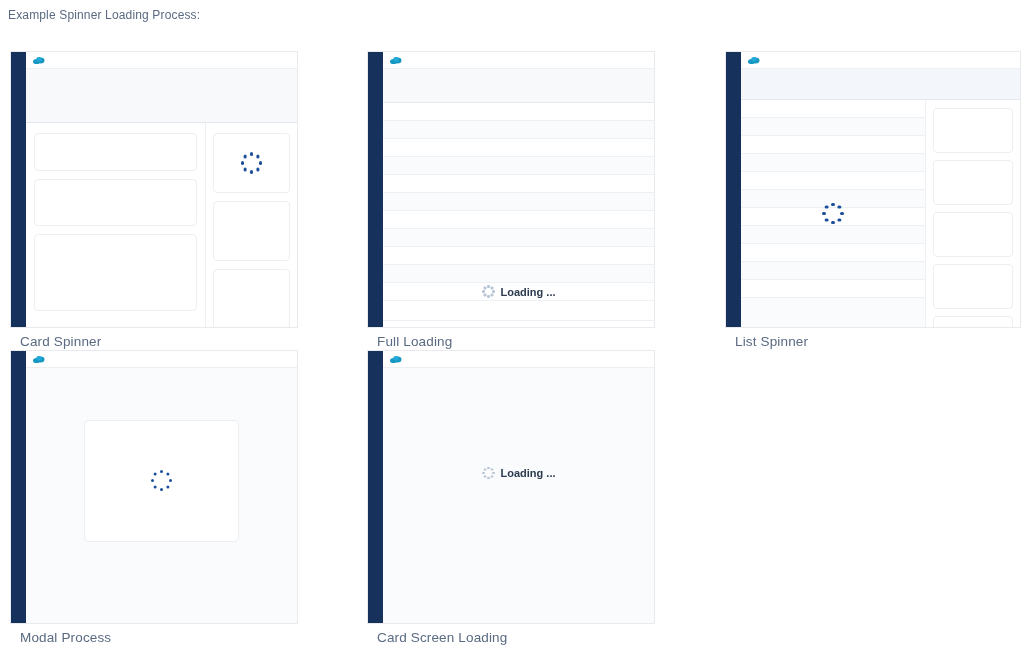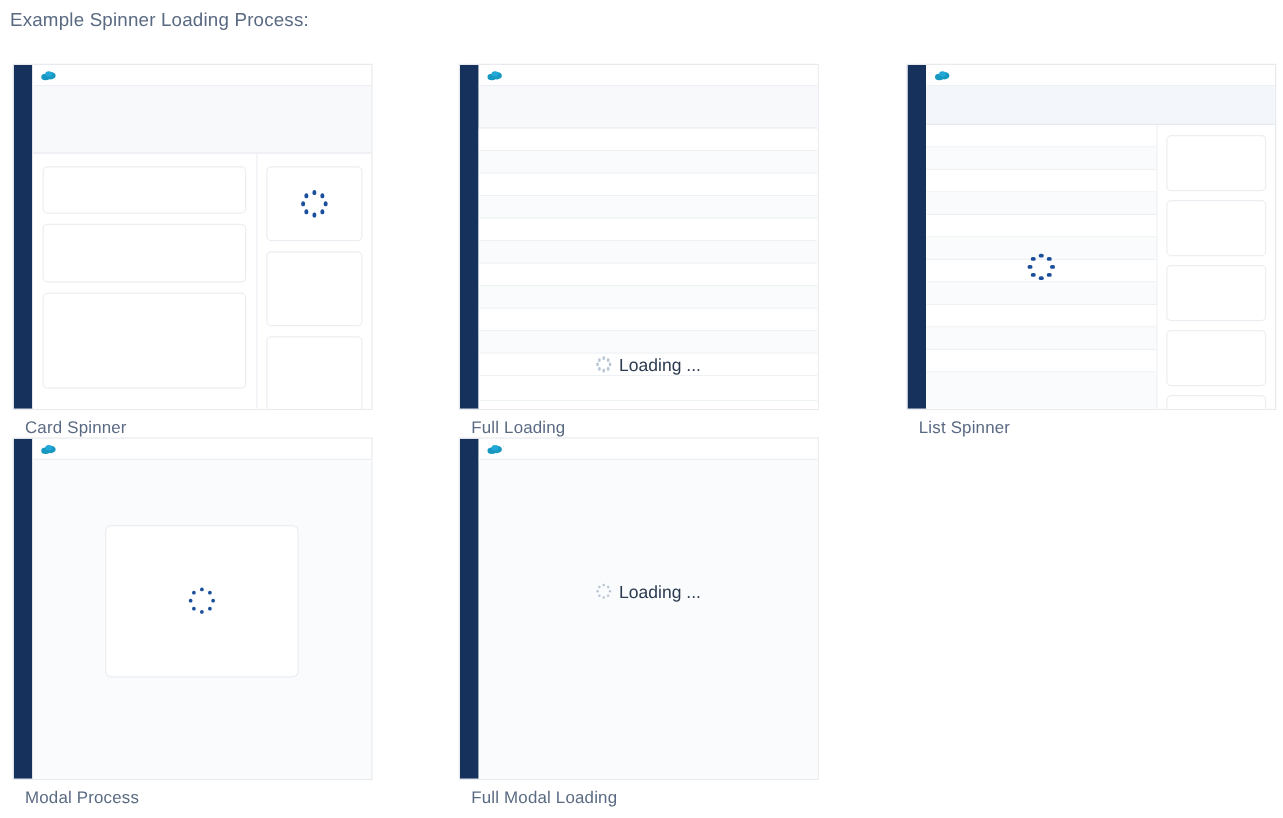--- a/index.html
+++ b/index.html
@@ -15,21 +15,21 @@
     width: 1026px;
     height: 654px;
     background: #ffffff;
   }
 
   
   .page-heading {
     position: absolute;
     left: 8px;
     top: 8px;
-    font-size: 15px;
+    font-size: 12px;
     color: #5a6a82;
     letter-spacing: .15px;
     white-space: nowrap;
   }
 
   
   .tiles { position: absolute; left: 0; top: 0; width: 1026px; height: 654px; }
 
   .tile { position: absolute; }
 
@@ -128,23 +128,24 @@
     width: 2.1px; height: 2.1px;
     margin-left: -1.05px; margin-top: -1.05px;
     background: #b9c6d6;
   }
 
   
   .loading-inline {
     display: flex;
     align-items: center;
     gap: 5px;
-    font-size: 14px;
+    font-size: 11px;
     color: #2b3a4f;
     white-space: nowrap;
+    font-weight: bold;
   }
 
   
   .card-cols { display: flex; width: 100%; height: 100%; }
   .card-col-left {
     flex: 1 1 auto;
     padding: 10px 8px 0 8px;
     display: flex;
     flex-direction: column;
     gap: 8px;
@@ -452,17 +453,17 @@
                   <span class="dot" style="transform:translate(-3.5px,3.5px)"></span>
                   <span class="dot" style="transform:translate(-5px,0px)"></span>
                   <span class="dot" style="transform:translate(-3.5px,-3.5px)"></span>
                 </span>
                 <span>Loading ...</span>
               </span>
             </div>
           </div>
         </div>
       </div>
-      <div class="tile-caption" style="top:280px;">Full Modal Loading</div>
+      <div class="tile-caption" style="top:280px;">Card Screen Loading</div>
     </div>
 
   </div>
 </div>
 
 </body></html>

